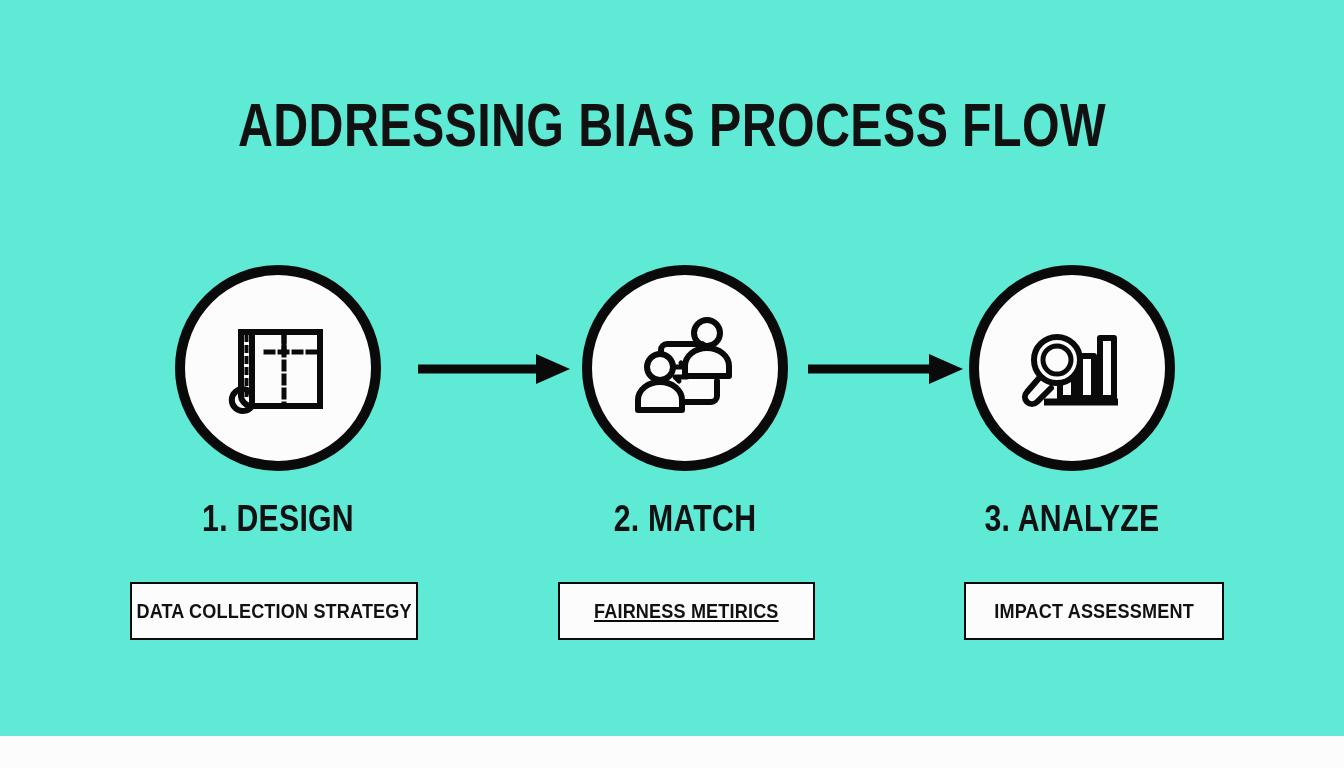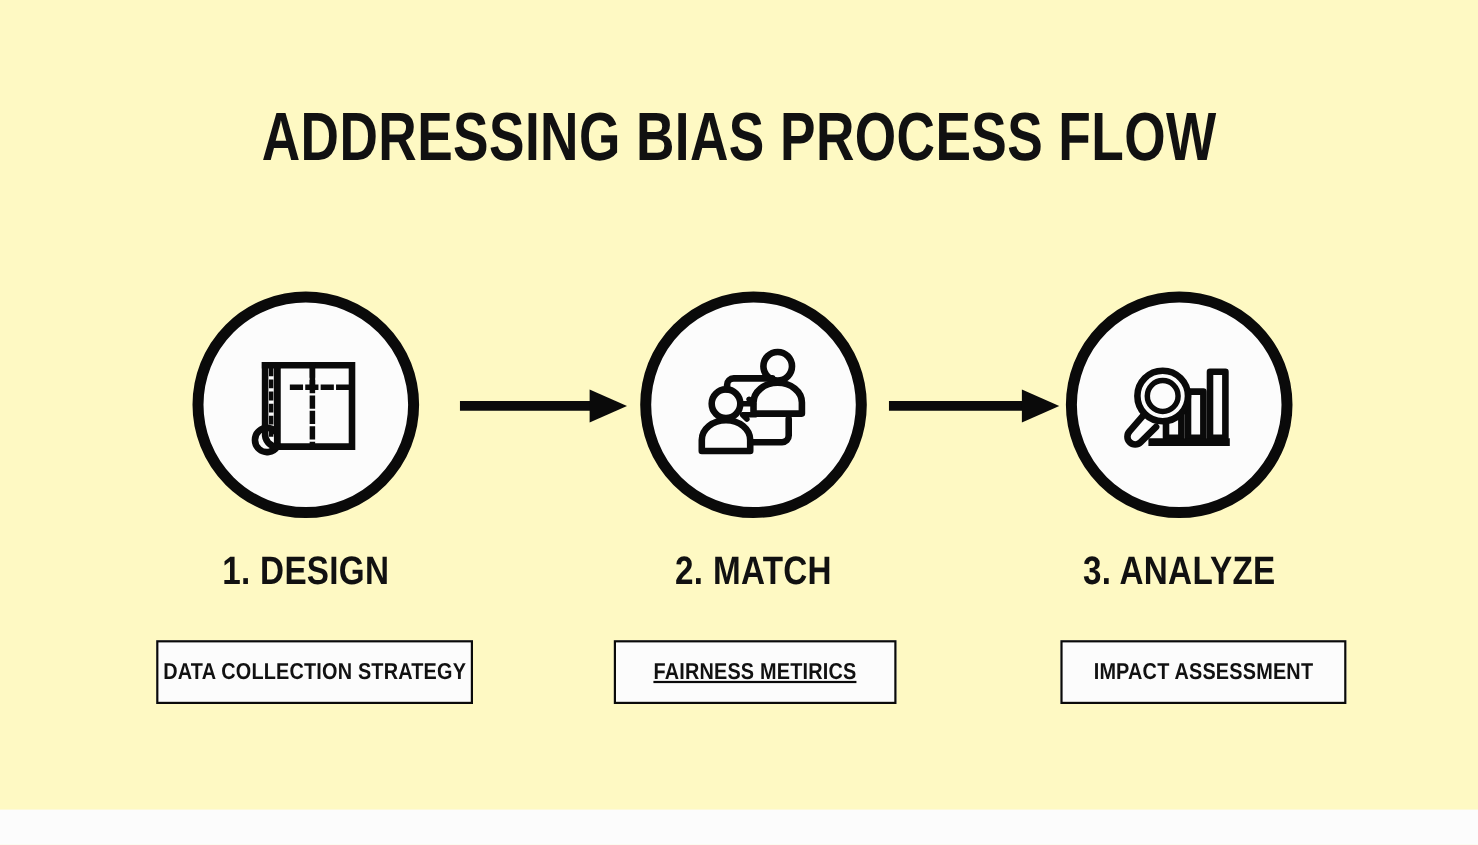--- a/index.html
+++ b/index.html
@@ -12,21 +12,21 @@
     background: #fcfcfc;
     font-family: "Liberation Sans", sans-serif;
     color: #0a0a0a;
     overflow: hidden;
   }
 
   #infographic {
     position: relative;
     width: 1344px;
     height: 736px;
-    background: #fef9c3;
+    background: #5eead4;
   }
 
   
   .title {
     position: absolute;
     left: 0;
     top: 92px;
     width: 1344px;
     text-align: center;
     font-family: "Liberation Sans Narrow", "Liberation Sans", sans-serif;
@@ -119,21 +119,21 @@
     position: absolute;
     top: 582px;
     height: 58px;
     border: 2px solid #0a0a0a;
     background: #fcfcfc;
     box-sizing: border-box;
     display: flex;
     align-items: center;
     justify-content: center;
   }
-  .tagbox.b0 { left: 142px; width: 288px; }
+  .tagbox.b0 { left: 130px; width: 288px; }
   .tagbox.b1 { left: 558px; width: 257px; text-decoration: underline; }
   .tagbox.b2 { left: 940px; width: 260px; margin-left: 24px; }
 
   .tag-label {
     font-family: "Liberation Sans Narrow", "Liberation Sans", sans-serif;
     font-weight: 700;
     font-size: 21px;
     line-height: 24px;
     letter-spacing: 0.2px;
     color: #111111;

